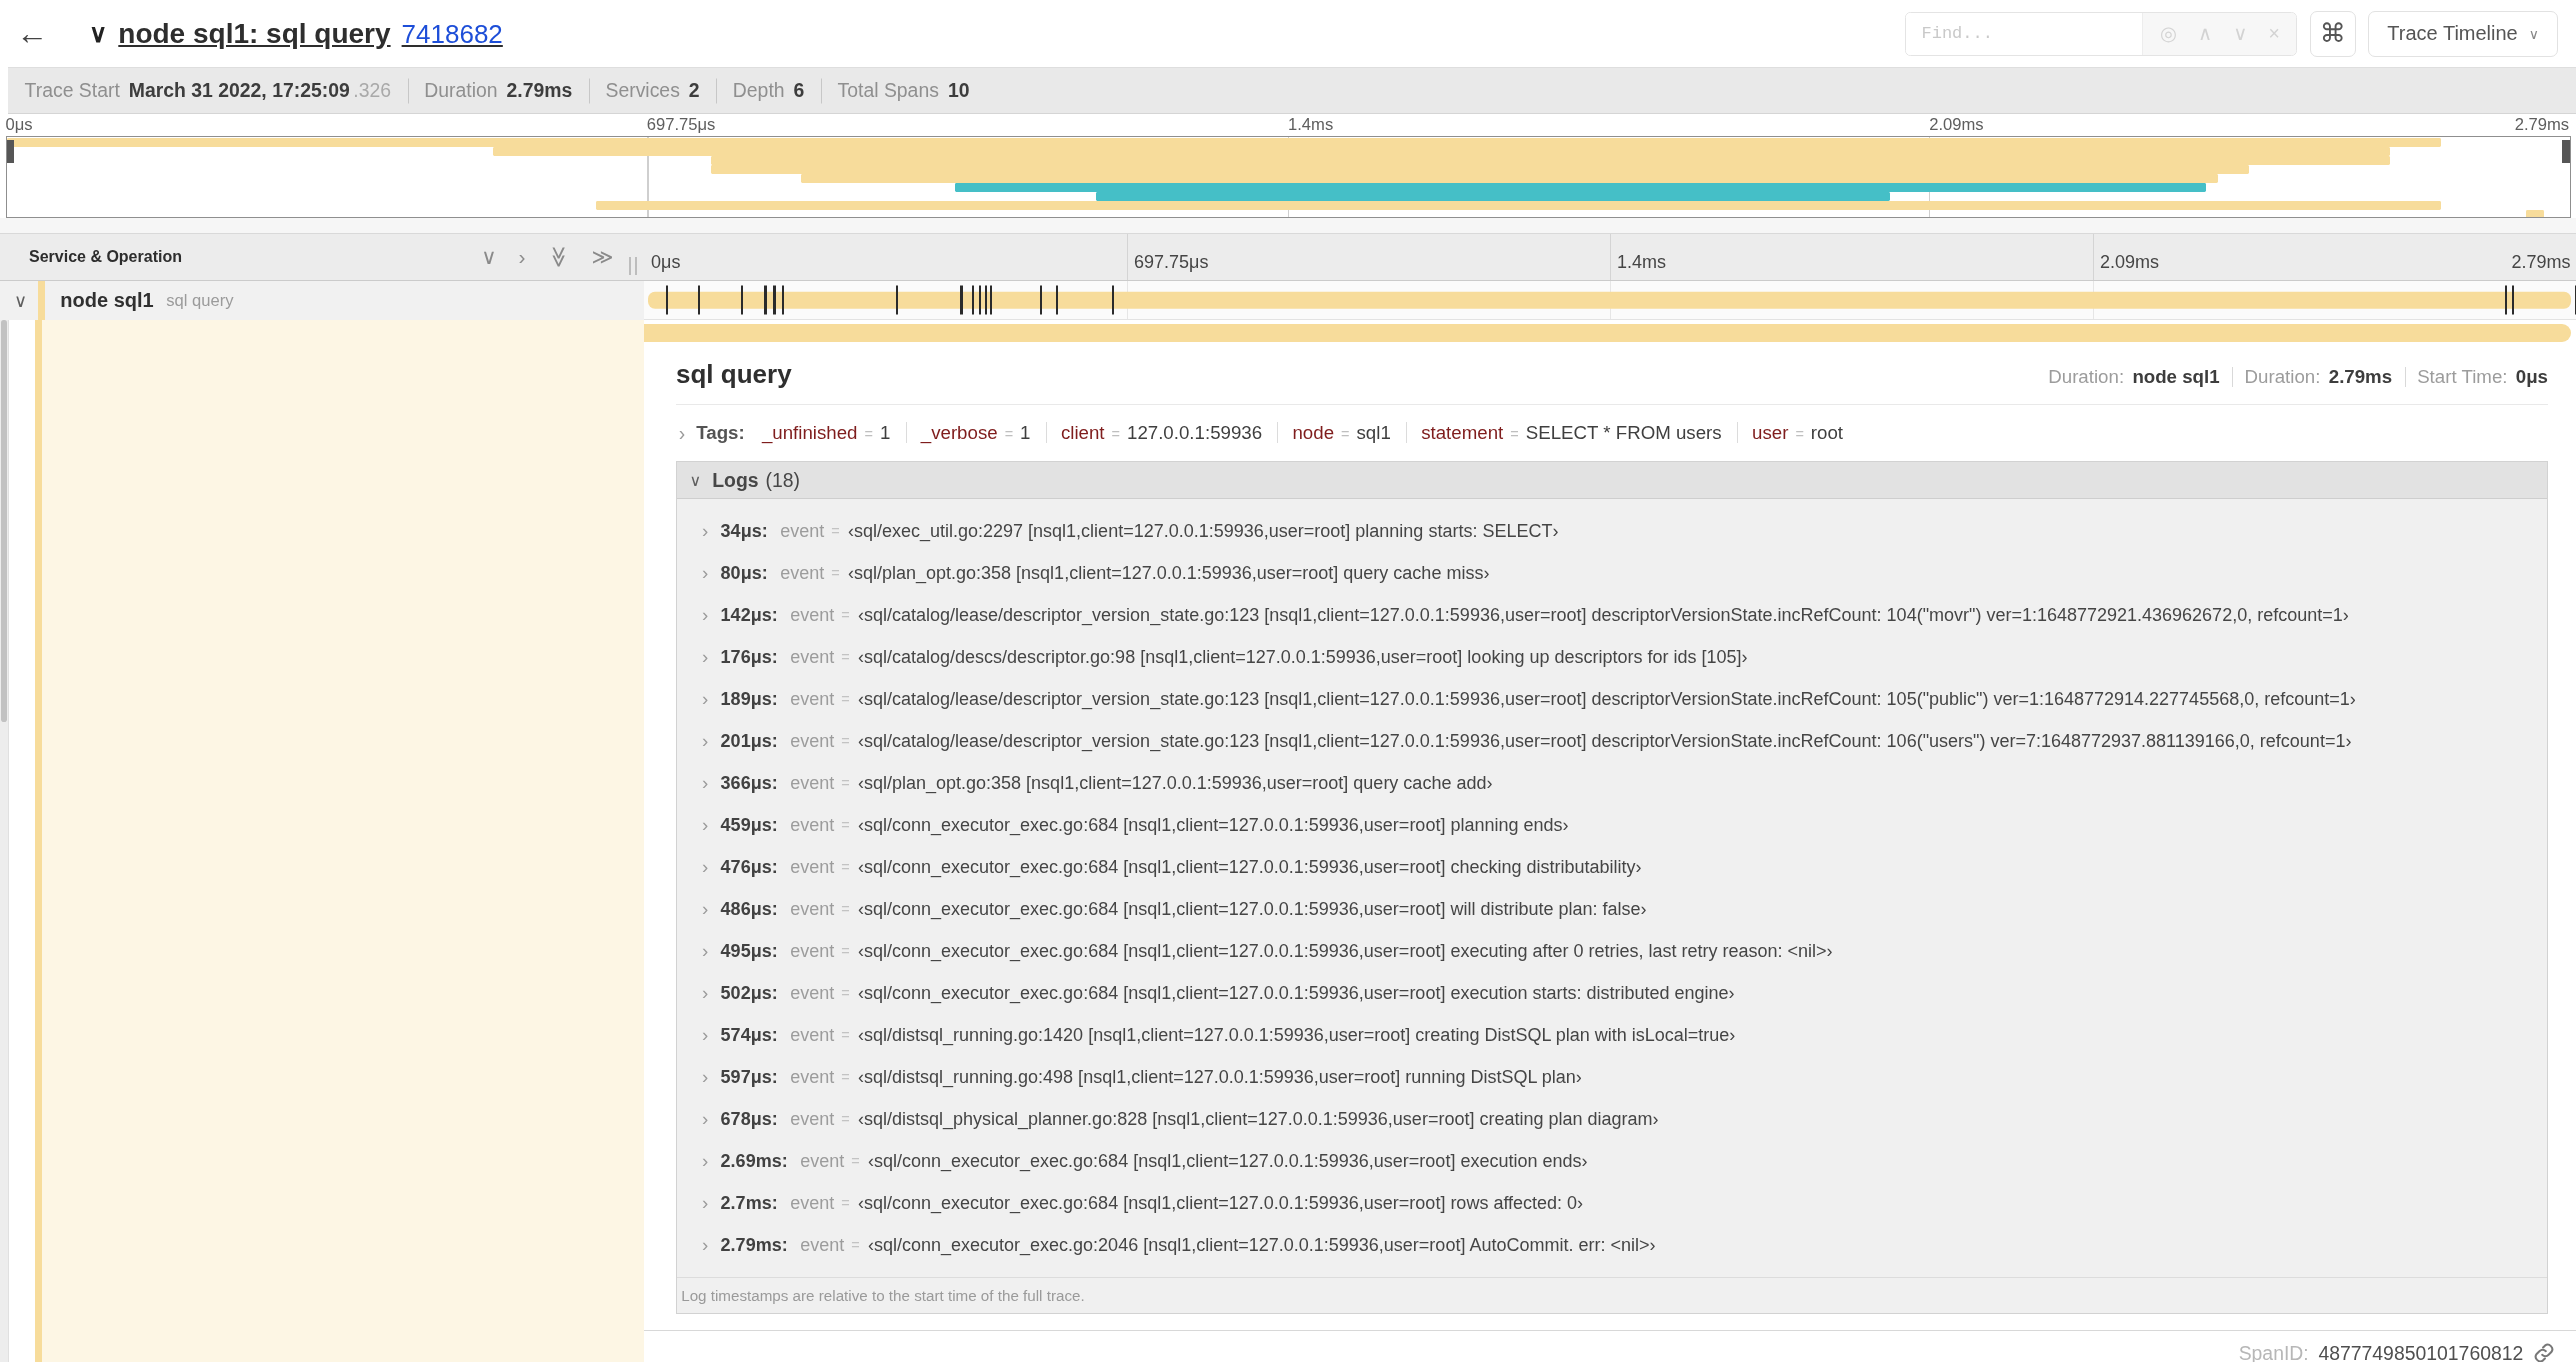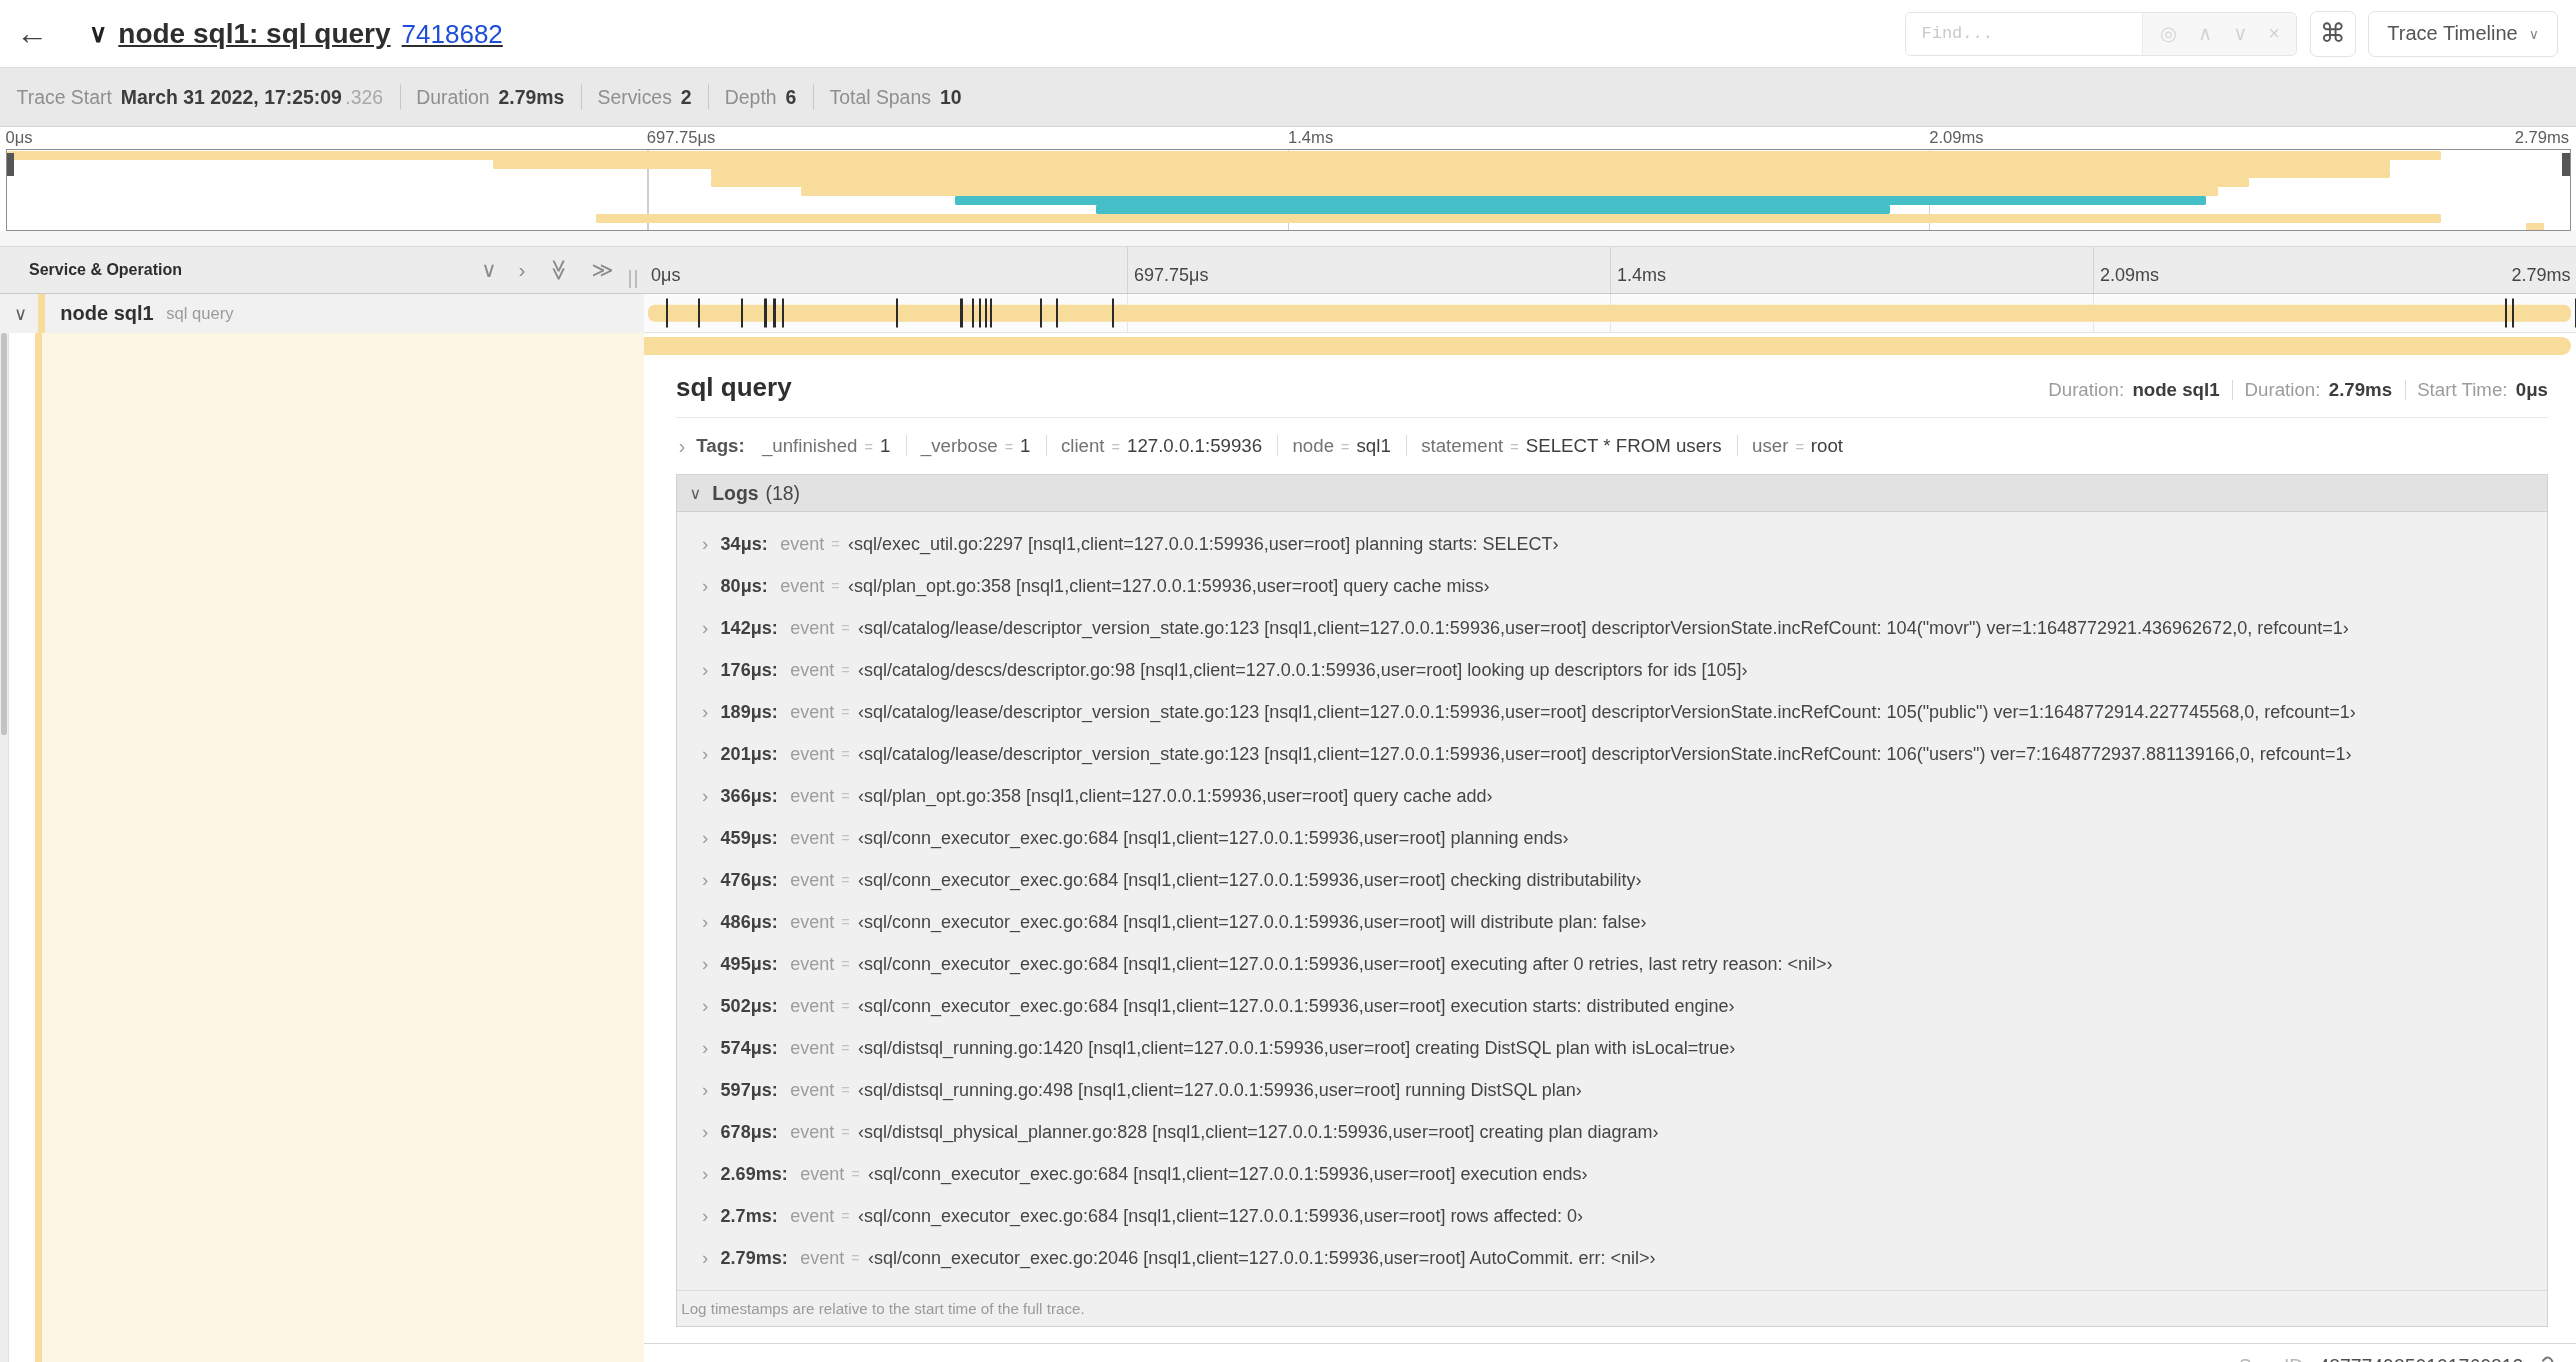--- a/index.html
+++ b/index.html
@@ -26,22 +26,22 @@
                  border-left:1.4px solid #ededed; color:#d3d3d3; font-size:19.4px; }
   .find-suffix span { cursor:pointer; }
   .sq-btn { width:46px; height:46px; border:1.4px solid #e2e2e2; border-radius:7px; background:#fff;
             font-size:26px; color:#555; display:flex; align-items:center; justify-content:center; cursor:pointer; }
   .view-btn { height:46px; border:1.4px solid #e2e2e2; border-radius:7px; background:#fff; padding:0 18px;
               font-size:20px; color:#555; display:flex; align-items:center; gap:11px; cursor:pointer;
               font-family:"Liberation Sans", sans-serif; }
   .view-btn .small-chev { font-size:14px; color:#888; }
 
   
-  .statsbar { height:60px; background:#e9e9e9; border-top:0.7px solid #dedede; border-bottom:0.7px solid #d5d5d5;
-              display:flex; align-items:center; padding:0 16.6px; font-size:19.4px; }
+  .statsbar { height:47px; background:#e9e9e9; border-top:0.7px solid #dedede; border-bottom:0.7px solid #d5d5d5;
+              display:flex; align-items:center; padding:0 16.6px; font-size:19.4px;margin-left:8px; }
   .stat { display:flex; align-items:baseline; gap:9px; padding:0 16.6px; position:relative; }
   .stat:first-child { padding-left:0; }
   .stat + .stat::before { content:""; position:absolute; left:0; top:50%; transform:translateY(-50%);
                           width:0.7px; height:25px; background:#c7c7c7; }
   .stat-label { color:#8f8f8f; }
   .stat-value { font-weight:bold; color:#3d3d3d; }
   .stat-frac  { color:#a9a9a9; }
 
   
   .minimap { padding:0 5.5px; background:#fff; }
@@ -103,21 +103,21 @@
   .hi-item + .hi-item::before { content:""; position:absolute; left:0; top:1.4px; width:0.7px; height:19.4px; background:#d9d9d9; }
   .hi-label { color:#9c9c9c; }
   .hi-value { font-weight:bold; color:#3d3d3d; }
 
   .tags-row { display:flex; align-items:center; padding:16.6px 0 16.6px 2.8px; font-size:18.7px; cursor:pointer; }
   .tr-chevron { color:#999; font-size:19.4px; margin-right:11px; }
   .tags-label { font-weight:bold; color:#545454; margin-right:2px; }
   .tag-item { display:flex; align-items:baseline; gap:7px; padding:0 15.2px; position:relative; white-space:nowrap; }
   .tag-item + .tag-item::before, .tag-item.first::before { content:""; position:absolute; left:0; top:0; width:0.7px; height:21px; background:#dcdcdc; }
   .tag-item:first-of-type::before { display:none; }
-  .tag-key { color:#737373; }
+  .tag-key { color:#7f1d1d; }
   .tag-eq { color:#bfbfbf; font-size:14.5px; }
   .tag-value { color:#3f3f3f; }
 
   .logs-box { border:0.7px solid #d2d2d2; background:#f0f0f0; }
   .logs-head { height:37px; background:#e2e2e2; border-bottom:0.7px solid #cecece; display:flex; align-items:center;
                padding-left:12.5px; font-size:19.4px; cursor:pointer; }
   .lh-chevron { color:#5f5f5f; font-size:16px; margin-right:11px; }
   .logs-label { font-weight:bold; color:#474747; margin-right:7px; }
   .logs-count { color:#474747; }
   .logs-body { padding:11px 15.2px 4.2px 15.2px; }

